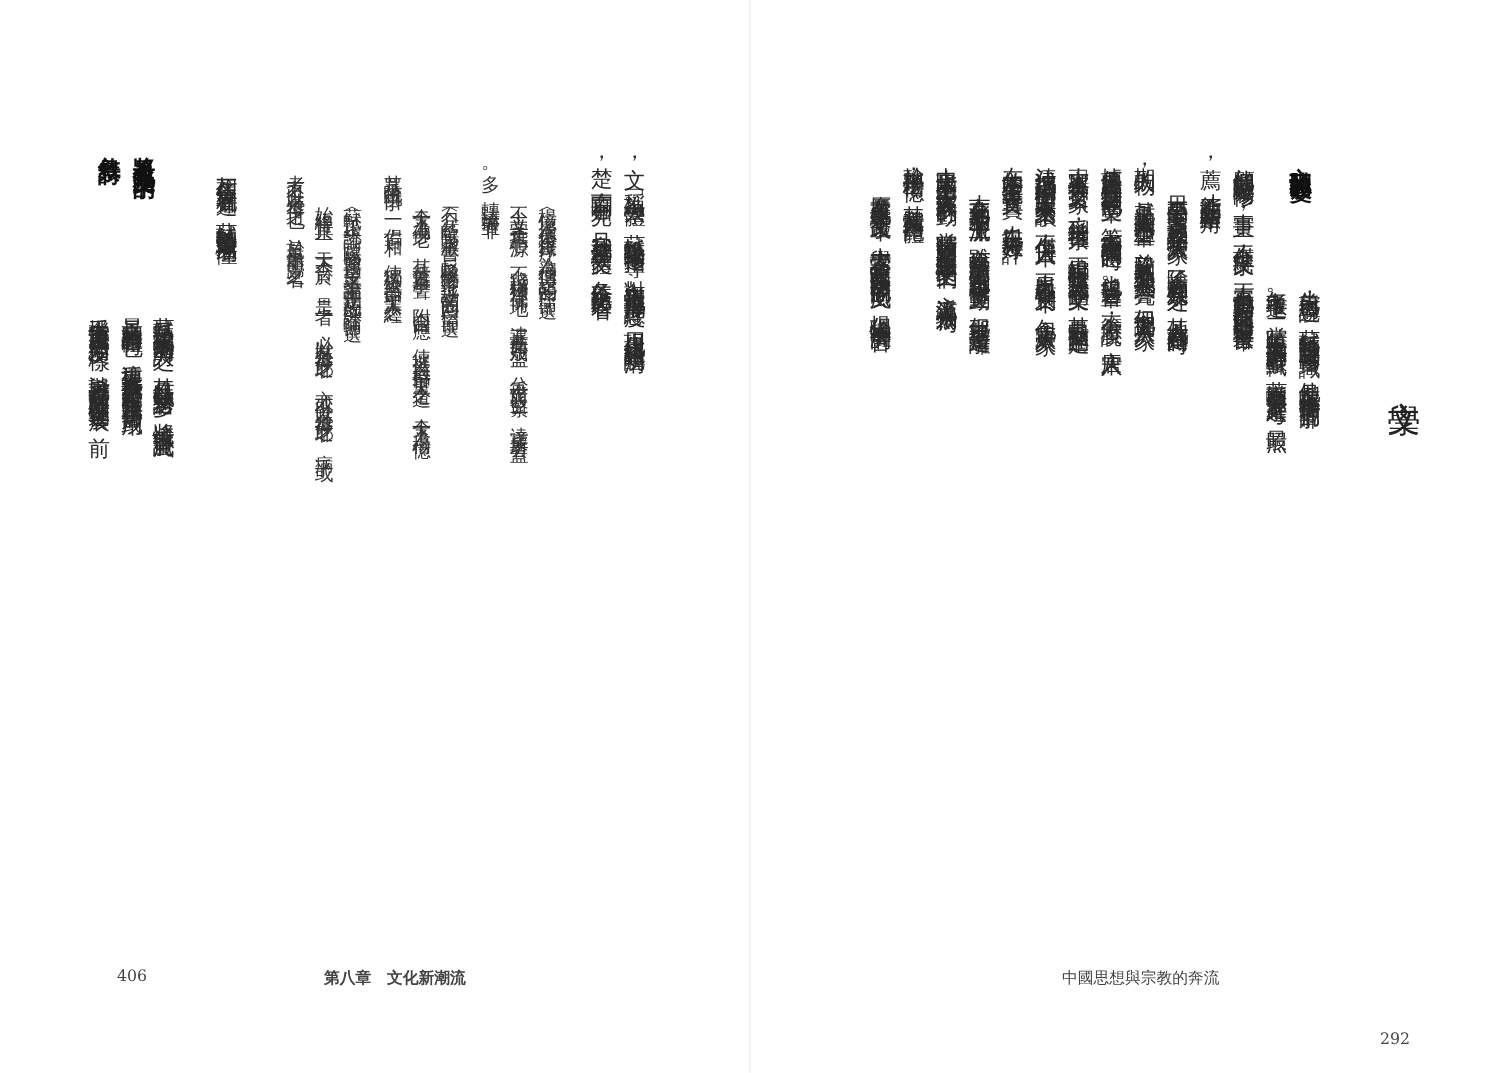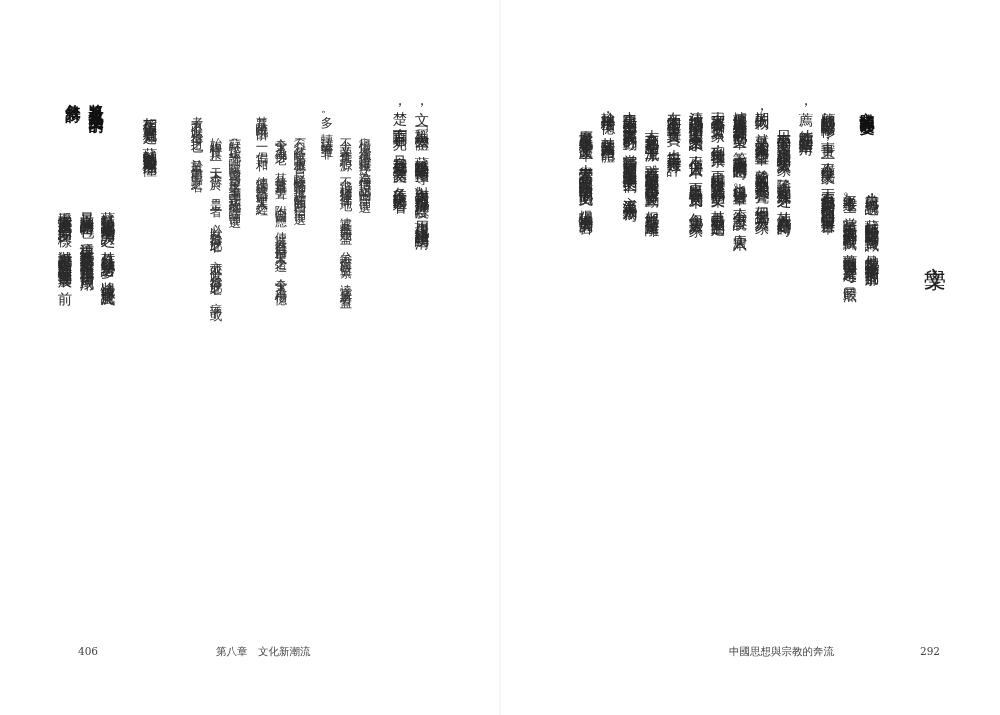--- a/index.html
+++ b/index.html
@@ -40,22 +40,22 @@
   <div class="vcol" style="left:208px; top:100px;">大家被譽為「古文」名家，受到後世推崇，更編輯出版收錄八人代表作的文集。其中最受歡迎的是</div>
   <div class="vcol" style="left:186px; top:100px;">清代沈德潛編輯的《唐宋八大家文讀本》，不僅傳入日本，更出版各種日文刊本。包含唐宋八大家</div>
   <div class="vcol" style="left:164px; top:100px;">在內的古今名作集《古文真寶》，也在日本大獲好評。</div>
 
   <div class="vcol" style="left:142px; top:118px;">古文在北宋初期並非主流派，雖有推崇韓愈的文學家推動小規模古文運動，但那些不過是遠離</div>
   <div class="vcol" style="left:120px; top:100px;">中央政界的中下等級士大夫採取的行動。當時獨霸朝廷的是擅長駢文的文士們，主流派領袖人物為</div>
   <div class="vcol" style="left:98px; top:100px;">翰林學士楊億，其文體稱為西崑體。</div>
 
   <div class="vcol" style="left:76px; top:118px;">慶曆改革也帶來了文體改革，太學講官石介一改歐陽修明白流暢的文風，提倡險怪奇澀的古</div>
 
-  <div class="footer" style="left:229px;">中國思想與宗教的奔流</div>
-  <div class="footer" style="left:420px;">292</div>
+  <div class="footer" style="left:208px;">中國思想與宗教的奔流</div>
+  <div class="footer" style="left:420px;margin-top:42px;">292</div>
 </div>
 
 <div class="page page-left">
 
   <div class="vcol" style="left:412px; top:100px;">文，稱為「太學體」。蘇軾接受歐陽修指導，對太學體也抱持批評態度。用現代日語很難說明清</div>
   <div class="vcol" style="left:390px; top:100px;">楚，百聞不如一見，且容我列舉這三大文體，各位不妨比較看看。</div>
 
   <div class="vcol quote" style="left:355px; top:128px;">楊億〈景德傳燈錄序〉（為禪僧傳記寫的序）節選</div>
   <div class="vcol quote" style="left:336px; top:128px;">不立文字直指心源。不踐楷梯徑登佛地。逮五葉而始盛。分千燈而益繁。達寶所者蓋</div>
   <div class="vcol quote" style="left:317px; top:106px;">多。轉法輪者非一。</div>
@@ -71,14 +71,14 @@
   <div class="vcol" style="left:140px; top:106px;">相信各位一看就知道，蘇軾的文體最簡潔易懂。</div>
 
   <div class="vcol heading" style="left:86px; top:92px;">將景色化為文字的</div>
   <div class="vcol heading" style="left:63px; top:92px;">敘景詩</div>
 
   <div class="vcol" style="left:98px; top:200px;">蘇軾是公認宋代最知名的詩人之一，其作品以敘景詩居多。將情感寄託於風</div>
   <div class="vcol" style="left:77px; top:200px;">景是宋詩的整體特色，這種表現方法就像是旅遊時寄一張風景明信片（或用</div>
   <div class="vcol" style="left:55px; top:200px;">手機寄旅遊風景照）給朋友一樣，詩與畫都是在同樣的基礎上蓬勃發展。前</div>
 
   <div class="footer" style="left:78px;">406</div>
-  <div class="footer" style="left:216px;">第八章　文化新潮流</div>
+  <div class="footer" style="left:216px;font-weight:bold;">第八章　文化新潮流</div>
 </div>
 
 </body></html>

